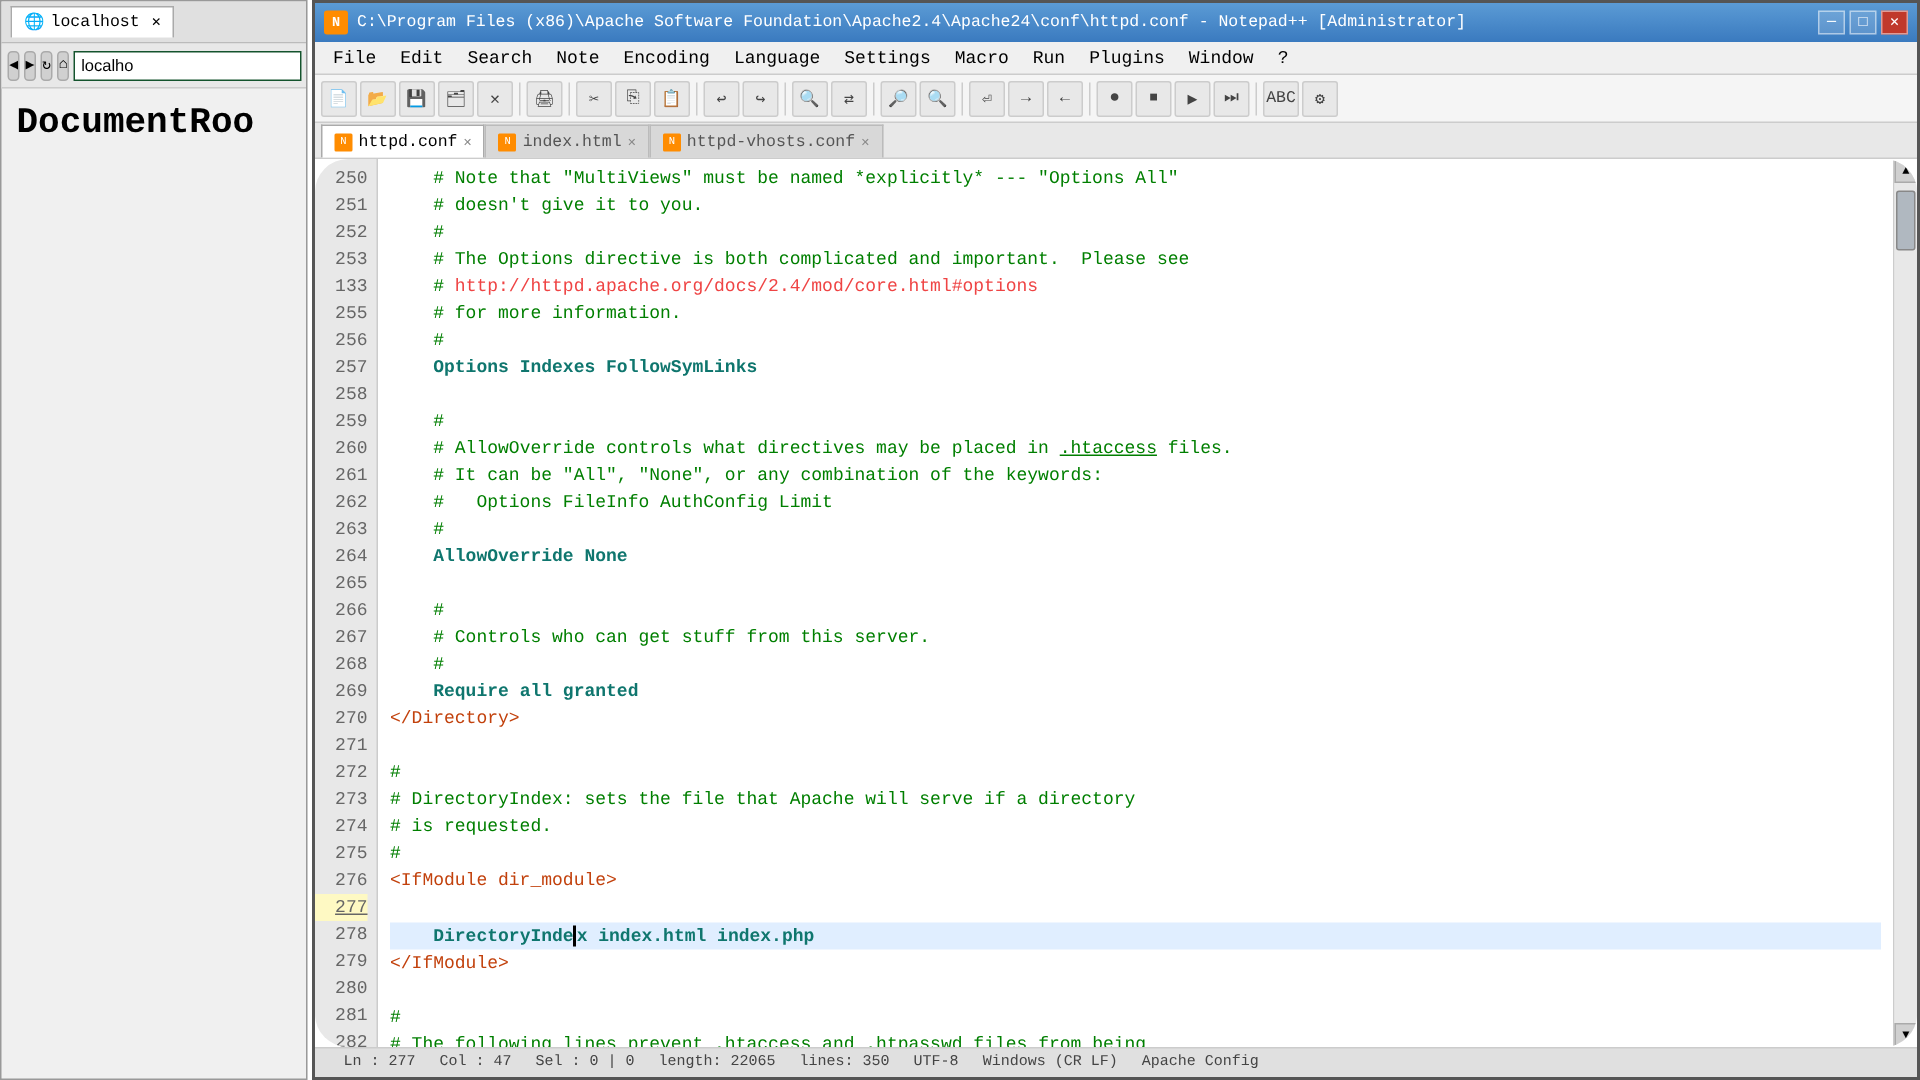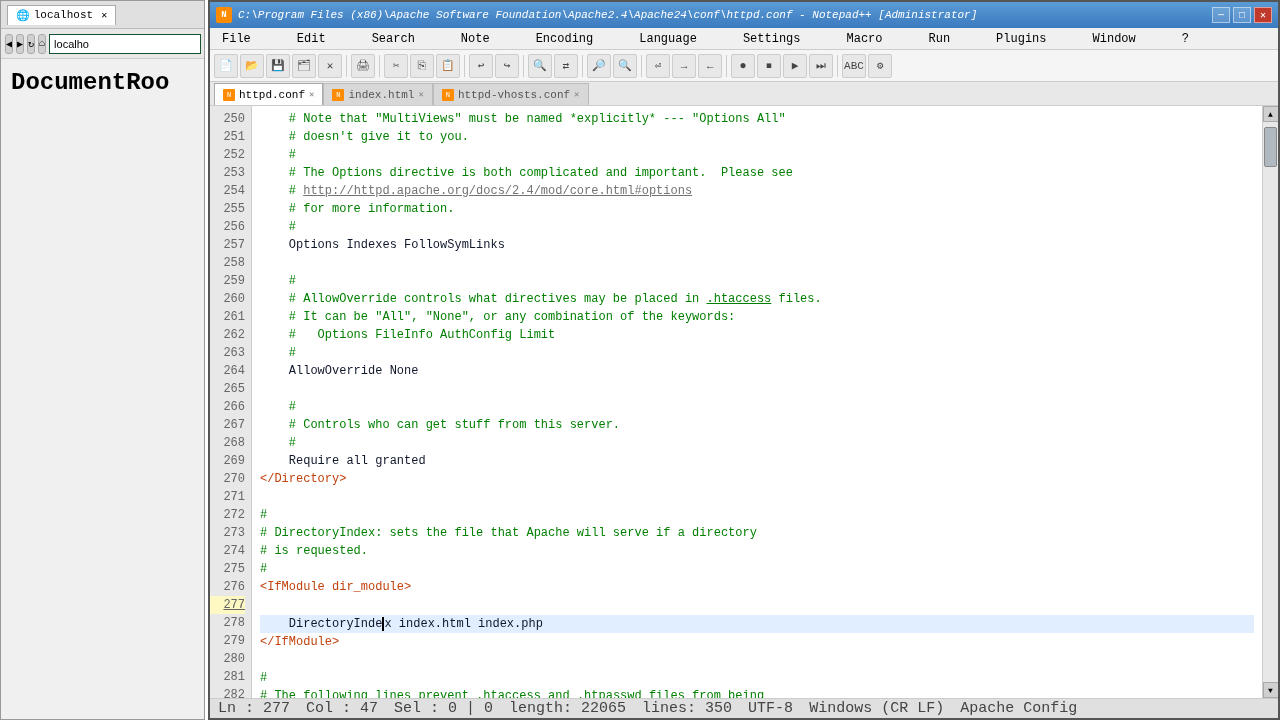--- a/index.html
+++ b/index.html
@@ -116,21 +116,20 @@
 
     
     #npp-menubar {
       background: #f0f0f0;
       border-bottom: 1px solid #ccc;
       height: 22px;
       display: flex;
       align-items: center;
       padding: 0 4px;
       flex-shrink: 0;
-      gap: 30px;
     }
     .menu-item {
       padding: 2px 8px;
       font-size: 12px;
       cursor: pointer;
       color: #000;
     }
 
     
     #npp-toolbar {
@@ -189,20 +188,21 @@
       font-size: 7px; color: #fff;
       display: flex; align-items: center; justify-content: center;
     }
 
     
     #editor-area {
       flex: 1;
       display: flex;
       overflow: hidden;
       position: relative;
+      border-radius: 22px;
     }
     #line-numbers {
       width: 42px;
       background: #e8e8e8;
       border-right: 1px solid #ccc;
       padding: 4px 0;
       overflow: hidden;
       flex-shrink: 0;
       font-size: 12px;
       color: #666;
@@ -216,23 +216,23 @@
       padding: 4px 8px;
       overflow: hidden;
       line-height: 18px;
       font-size: 12px;
       color: #000;
       white-space: pre;
       background: #fff;
     }
     
     .comment { color: #007f00; }
-    .directive { color: #0f172a; font-weight: normal; }
+    .directive { color: #0f766e; font-weight: bold; }
     .tag { color: #c2410c; }
-    .link { color: #737373; text-decoration: underline; }
+    .link { color: #ef4444; }
     .underline { text-decoration: underline; font-family: Liberation Mono, monospace; }
     #scrollbar-v {
       width: 16px;
       background: #f0f0f0;
       border-left: 1px solid #ccc;
       display: flex;
       flex-direction: column;
       align-items: center;
     }
     .sb-arrow {
@@ -258,22 +258,22 @@
       border: 1px solid #888;
       border-radius: 2px;
     }
     
     #status-bar {
       height: 20px;
       background: #e0e0e0;
       border-top: 1px solid #ccc;
       display: flex;
       align-items: center;
-      padding: 0 8px;
-      font-size: 15px;
+      padding: 0 19px;
+      font-size: 10px;
       color: #444;
       flex-shrink: 0;
       gap: 16px;
       text-align: center;
     }
 
     .code-line {
       display: block;
       min-height: 18px;
     }
@@ -303,21 +303,21 @@
   <div id="browser-content">
     <span>DocumentRoo</span>
   </div>
 </div>
 
 <div id="npp-window">
 
   <div id="npp-titlebar">
     <div class="title-left">
       <div class="title-icon">N</div>
-      <span style="font-size:11px;font-style:italic;">C:\Program Files (x86)\Apache Software Foundation\Apache2.4\Apache24\conf\httpd.conf - Notepad++ [Administrator]</span>
+      <span style="font-size:11px;">C:\Program Files (x86)\Apache Software Foundation\Apache2.4\Apache24\conf\httpd.conf - Notepad++ [Administrator]</span>
     </div>
     <div class="win-btns">
       <div class="win-btn">─</div>
       <div class="win-btn">□</div>
       <div class="win-btn close">✕</div>
     </div>
   </div>
 
   <div id="npp-menubar">
     <span class="menu-item">File</span>
@@ -386,21 +386,21 @@
       <span class="close-x">✕</span>
     </div>
   </div>
 
   <div id="editor-area">
     <div id="line-numbers">
       <div>250</div>
       <div>251</div>
       <div>252</div>
       <div>253</div>
-      <div>254</div>
+      <div>133</div>
       <div>255</div>
       <div>256</div>
       <div>257</div>
       <div>258</div>
       <div>259</div>
       <div>260</div>
       <div>261</div>
       <div>262</div>
       <div>263</div>
       <div>264</div>

